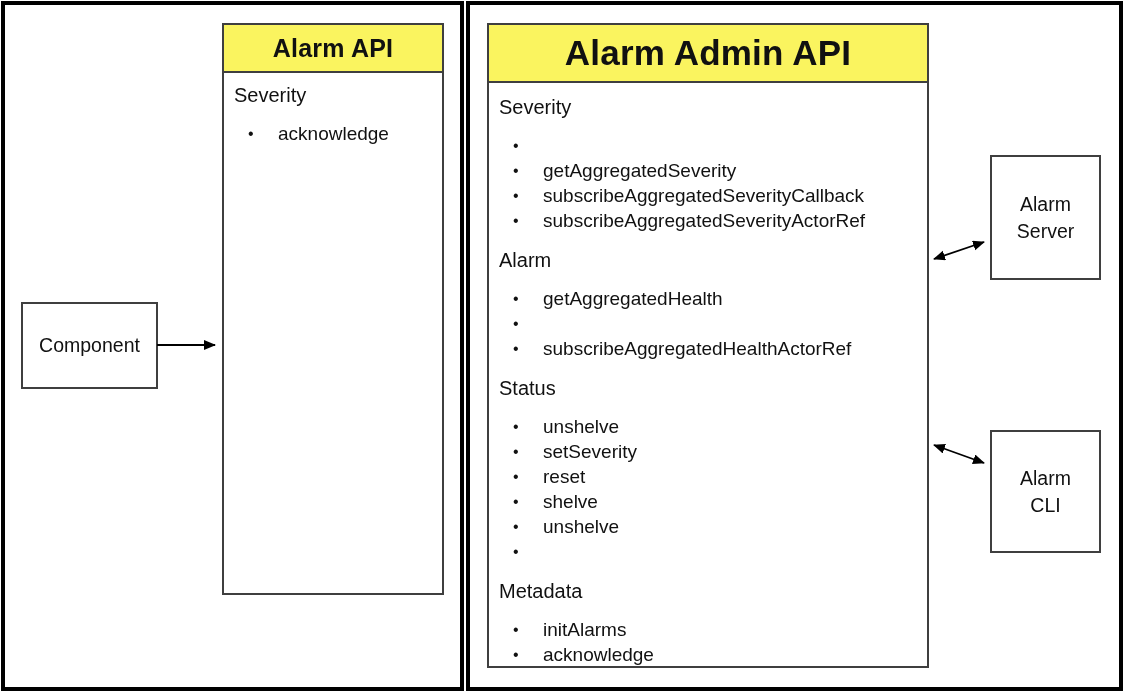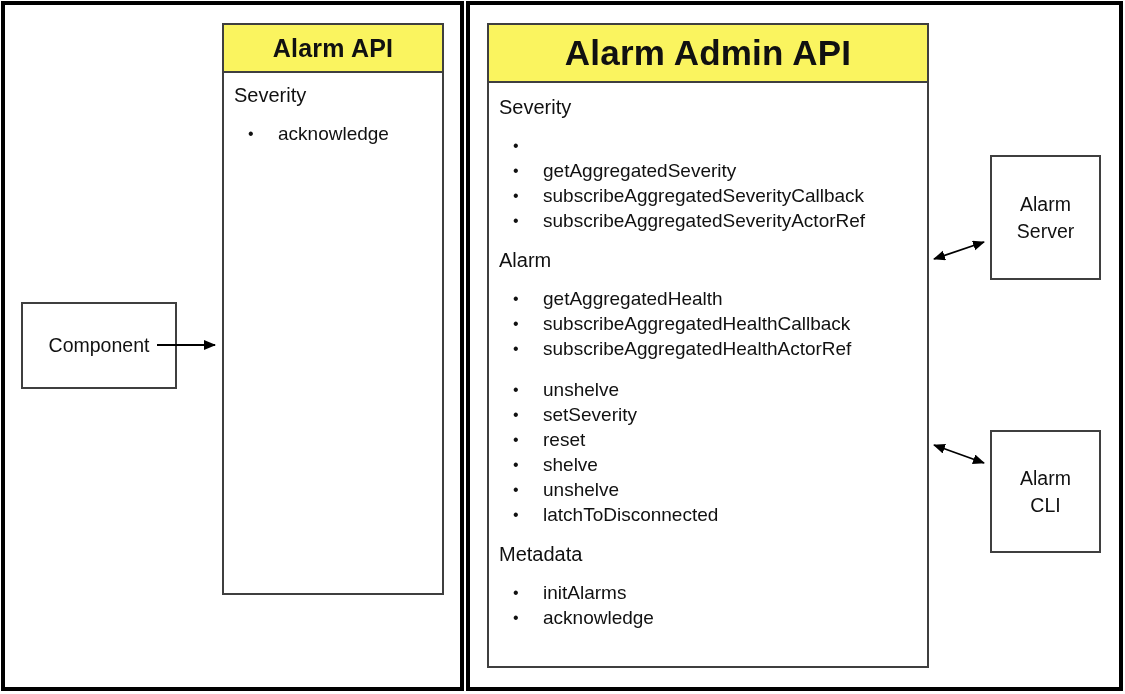--- a/index.html
+++ b/index.html
@@ -83,21 +83,21 @@
     background: #ffffff;
     box-sizing: border-box;
     display: flex;
     align-items: center;
     justify-content: center;
     text-align: center;
     font-size: 19.5px;
     line-height: 27px;
     white-space: pre-line;
   }
-  .component-box { left: 21px;  top: 302px; width: 156px; height: 87px; }
+  .component-box { left: 21px;  top: 302px; width: 137px; height: 87px; }
   .server-box    { left: 990px; top: 155px; width: 111px; height: 125px; }
   .cli-box       { left: 990px; top: 430px; width: 111px; height: 123px; }
 
   .connectors {
     position: absolute;
     left: 0; top: 0;
     width: 1125px;
     height: 694px;
     pointer-events: none;
   }
@@ -151,28 +151,28 @@
       </ul>
 
       <div class="section-label">Alarm</div>
       <ul class="method-list">
         <li>
           <span class="dot">•</span>
           <span>getAggregatedHealth</span>
         </li>
         <li>
           <span class="dot">•</span>
-          <span>subscribeAggregatedHealthCallback</span>
         </li>
         <li>
           <span class="dot">•</span>
           <span>subscribeAggregatedHealthActorRef</span>
         </li>
       </ul>
 
+      <div class="section-label">Status</div>
       <ul class="method-list">
         <li>
           <span class="dot">•</span>
           <span>unshelve</span>
         </li>
         <li>
           <span class="dot">•</span>
           <span>setSeverity</span>
         </li>
         <li>
@@ -182,21 +182,20 @@
         <li>
           <span class="dot">•</span>
           <span>shelve</span>
         </li>
         <li>
           <span class="dot">•</span>
           <span>unshelve</span>
         </li>
         <li>
           <span class="dot">•</span>
-          <span>latchToDisconnected</span>
         </li>
       </ul>
 
       <div class="section-label">Metadata</div>
       <ul class="method-list">
         <li>
           <span class="dot">•</span>
           <span>initAlarms</span>
         </li>
         <li>

